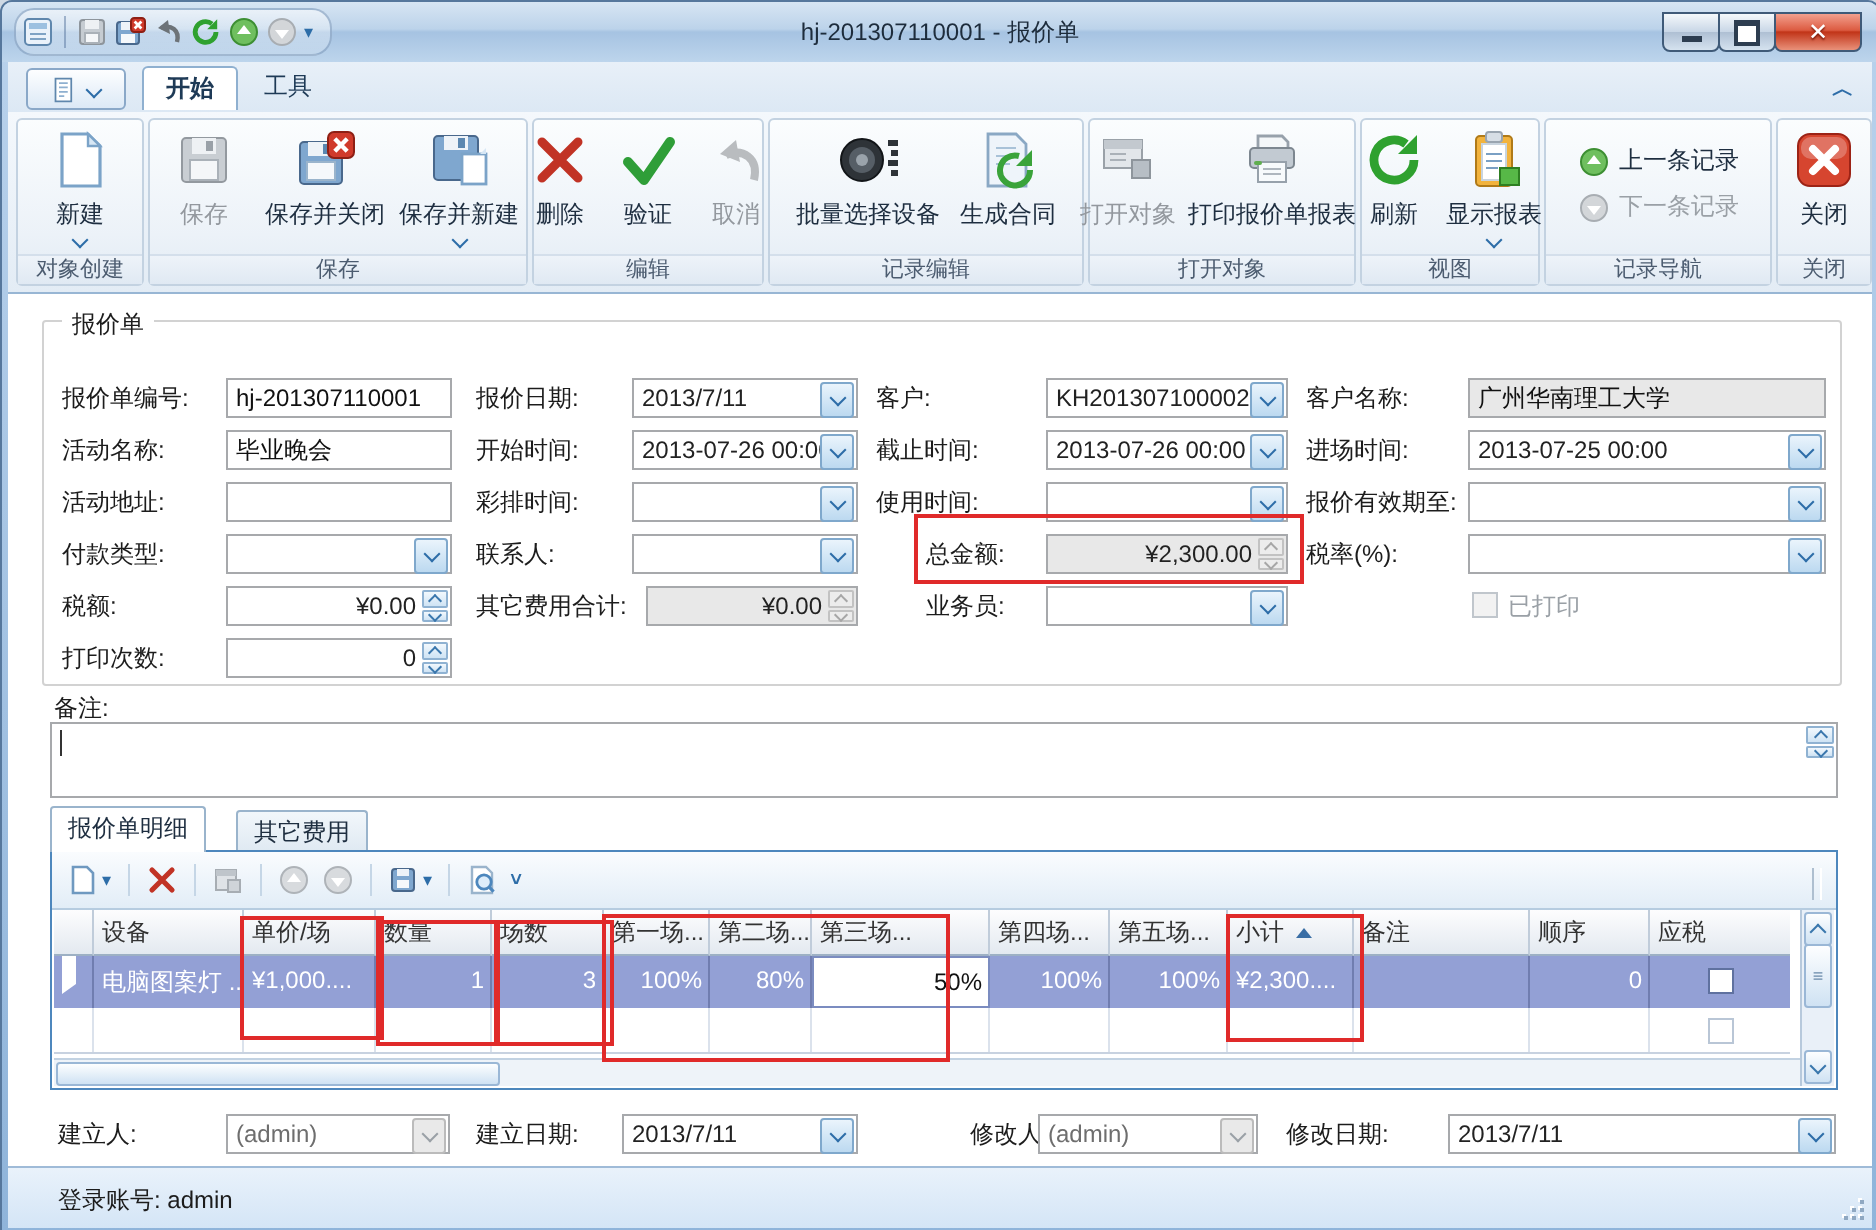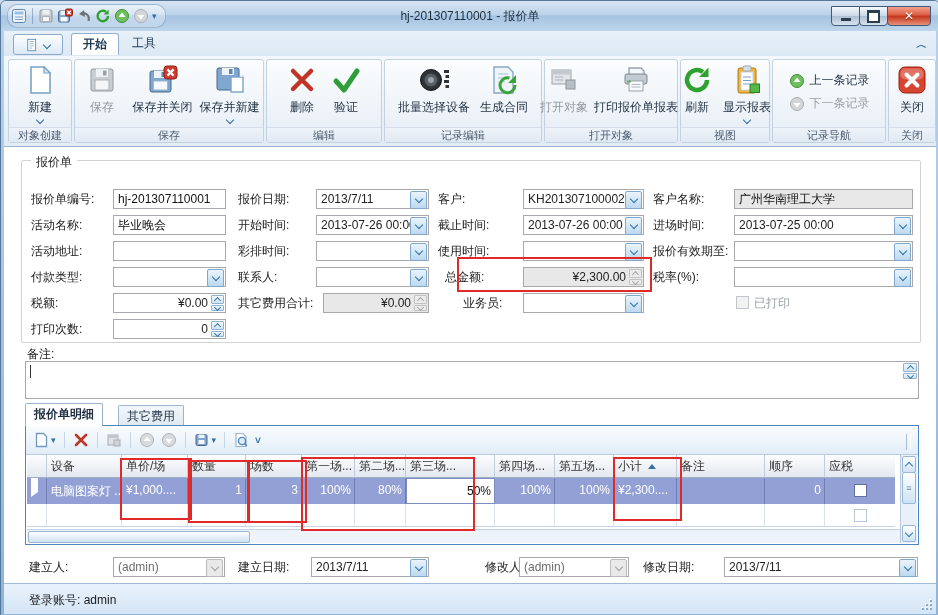--- a/index.html
+++ b/index.html
@@ -74,21 +74,21 @@
   .spins.disabled .spinbtn i{border-color:#a6a6a6;}
   .checkbox{position:absolute;width:13px;height:13px;border:1px solid #8e98a4;background:#fff;box-sizing:border-box;}
   .checkbox.disabled{border-color:#c0c6cc;background:#f2f2f2;}
   .remark-box{position:absolute;left:24px;top:360px;width:894px;height:38px;border:1px solid #a7a9ac;background:#fff;box-sizing:border-box;}
   .remark-caret{position:absolute;left:4px;top:3px;width:1px;height:13px;background:#333;}
   .mini-spins{position:absolute;right:1px;top:1px;width:14px;display:flex;flex-direction:column;gap:1px;}
   .mini-spins .spinbtn{height:15px;}
   
   .dtab{position:absolute;height:20px;line-height:20px;padding:0 8px;border:1px solid #9ab4cc;border-bottom:none;
         border-radius:2px 2px 0 0;background:linear-gradient(#f2f7fb,#dfe9f2);color:#1e2e40;}
-  .dtab.active{background:#fff;height:22px;font-weight:bold;z-index:2;}
+  .dtab.active{background:#fff;height:22px;font-weight:normal;z-index:2;}
   .panel{position:absolute;left:24px;top:424px;width:894px;height:120px;border:1px solid #4d87bd;background:#fff;box-sizing:border-box;}
   .dtoolbar{position:absolute;left:0;top:0;right:0;height:28px;background:linear-gradient(#fafcfe,#e2edf7);
             border-bottom:1px solid #b6cce0;display:flex;align-items:center;gap:4px;padding-left:6px;}
   .dtoolbar .grip{width:3px;height:16px;border-left:1px solid #aebfd0;border-right:1px solid #fff;margin-right:3px;}
   .dtoolbar .sep{width:1px;height:16px;background:#c5d6e6;margin:0 3px;}
   .tbtn{display:flex;align-items:center;gap:2px;padding:1px;}
   
   .grid-head{position:absolute;left:1px;top:29px;height:23px;display:flex;}
   .hcell{box-sizing:border-box;border-right:1px solid #c0ccda;border-bottom:1px solid #9db0c4;
          background:linear-gradient(#fdfdfe,#e3e9f0);padding:3px 3px 0 4px;white-space:nowrap;overflow:hidden;color:#333;}
@@ -276,20 +276,29 @@
           <span class="cap">删除</span>
         </div>
         <div class="rbtn" style="min-width:34px">
           <span class="icon32">
             <svg viewBox="0 0 32 32" width="32" height="32">
                 <path d="M6 17l8 9L27 7" stroke="#2f9e38" stroke-width="5" fill="none" stroke-linecap="round" stroke-linejoin="round"></path>
               </svg>
           </span>
           <span class="cap">验证</span>
         </div>
+        <div class="rbtn disabled" style="min-width:34px">
+          <span class="icon32">
+            <svg viewBox="0 0 32 32" width="32" height="32">
+                <path d="M25 26c2.5-11-5.5-16-14-12.5" fill="none" stroke="#b9bcbf" stroke-width="4"></path>
+                <path d="M16 6l-8 7 10 4z" fill="#b9bcbf"></path>
+              </svg>
+          </span>
+          <span class="cap">取消</span>
+        </div>
       </div>
       <div class="rlabel">编辑</div>
     </div>
 
     <div class="rgroup" style="left:380px;width:156px;">
       <div class="rbtns">
         <div class="rbtn">
           <span class="icon32">
             <svg viewBox="0 0 32 32" width="32" height="32">
                 <circle cx="13" cy="16" r="10.5" fill="#2e3338" stroke="#121518"></circle>
@@ -499,21 +508,21 @@
         <i class="chev"></i>
       </span>
   </div>
   <div class="lbl" style="left:237px;top:266px;">联系人:</div>
   <div class="combo" style="left:315px;top:266px;width:113px;">
     <span class="val"></span>
       <span class="cbtn">
         <i class="chev"></i>
       </span>
   </div>
-  <div class="lbl" style="left:444px;top:266px;">总金额:</div>
+  <div class="lbl" style="left:462px;top:266px;">总金额:</div>
   <div class="spinfield ro" style="left:522px;top:266px;width:121px;">
     <span class="val">¥2,300.00</span>
     <span class="spins disabled">
         <span class="spinbtn up">
           <i></i>
         </span>
         <span class="spinbtn dn">
           <i></i>
         </span>
       </span>

